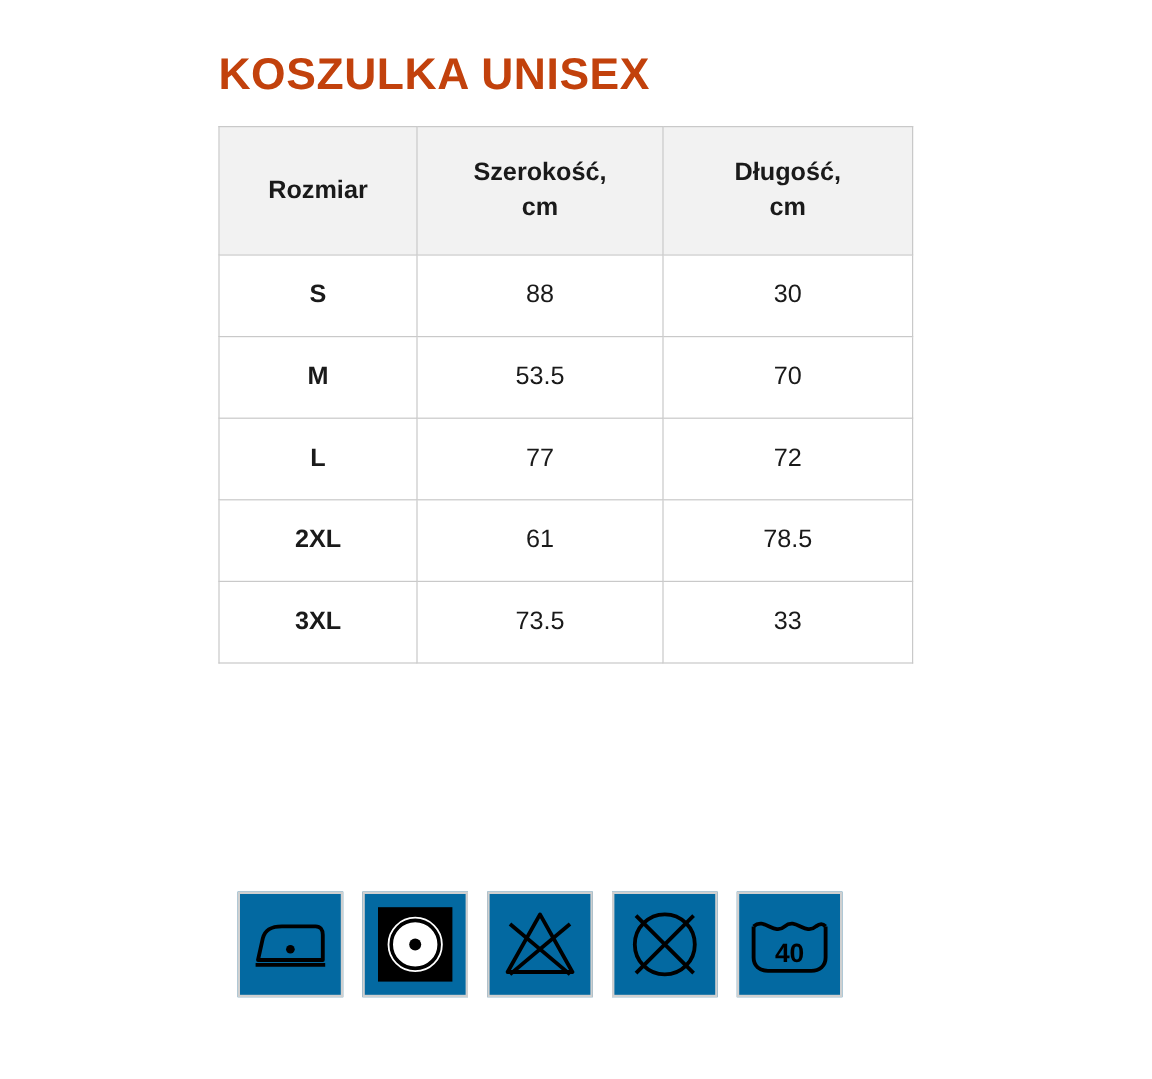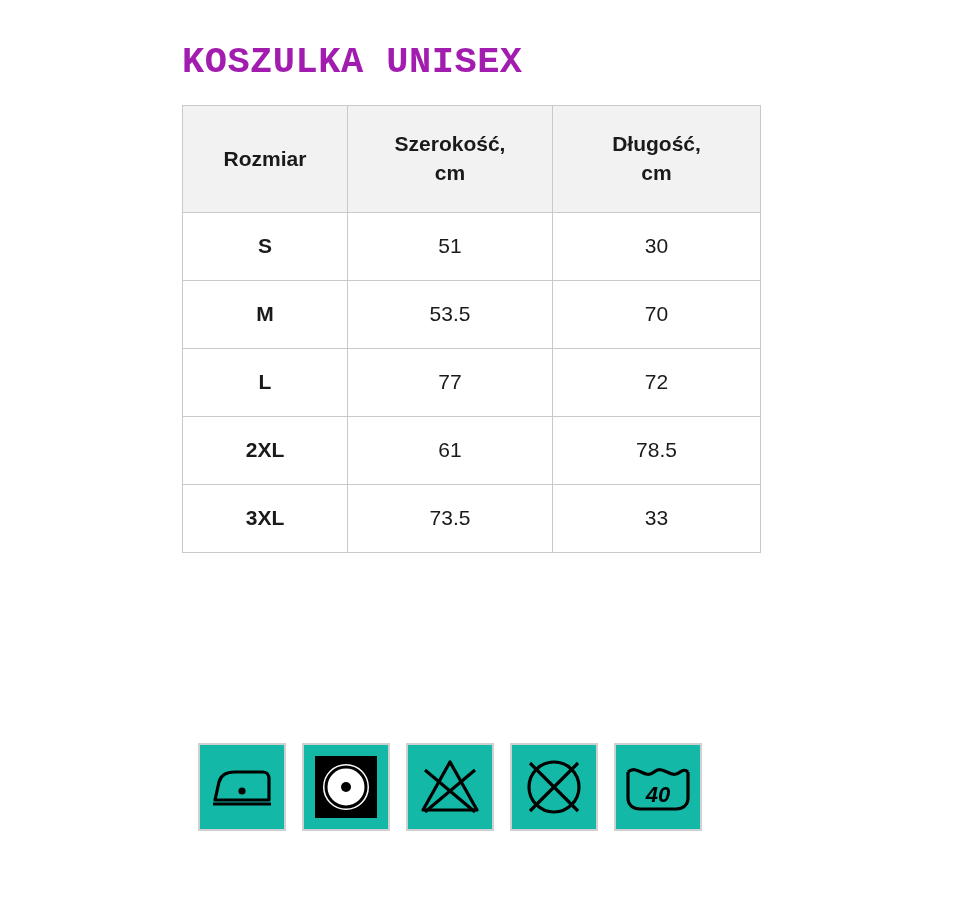--- a/index.html
+++ b/index.html
@@ -25,22 +25,21 @@
     left: 182px;
     top: 42px;
     width: 578px;
   }
   .title {
     font-size: 37px;
     font-weight: bold;
     letter-spacing: 0.5px;
     margin: 0 0 22px 0;
     line-height: 1.1;
-    color: #a21caf;
-    font-family: Liberation Mono, monospace;
+    color: #c2410c;
   }
   table.size-table {
     border-collapse: collapse;
     width: 578px;
     table-layout: fixed;
     padding-left: 24px;
   }
   table.size-table th,
   table.size-table td {
     border: 1px solid #c9c9c9;
@@ -77,22 +76,21 @@
     gap: 16px;
   }
   .care-icon {
     width: 88px;
     height: 88px;
     border: 2px solid #d0d0d0;
     box-sizing: border-box;
     display: flex;
     align-items: center;
     justify-content: center;
-    background: #14b8a6;
-    font-style: italic;
+    background: #0369a1;
   }
   .care-icon svg { display: block; }
 </style>
 </head>
 <body>
 
 <div class="page">
 
   <div class="content">
 
@@ -115,21 +113,21 @@
           </th>
           <th>
             <span>Długość,</span><br>
             <span>cm</span>
           </th>
         </tr>
       </thead>
       <tbody>
         <tr>
           <td class="size-col">S</td>
-          <td>51</td>
+          <td>88</td>
           <td>30</td>
         </tr>
         <tr>
           <td class="size-col">M</td>
           <td>53.5</td>
           <td>70</td>
         </tr>
         <tr>
           <td class="size-col">L</td>
           <td>77</td>

